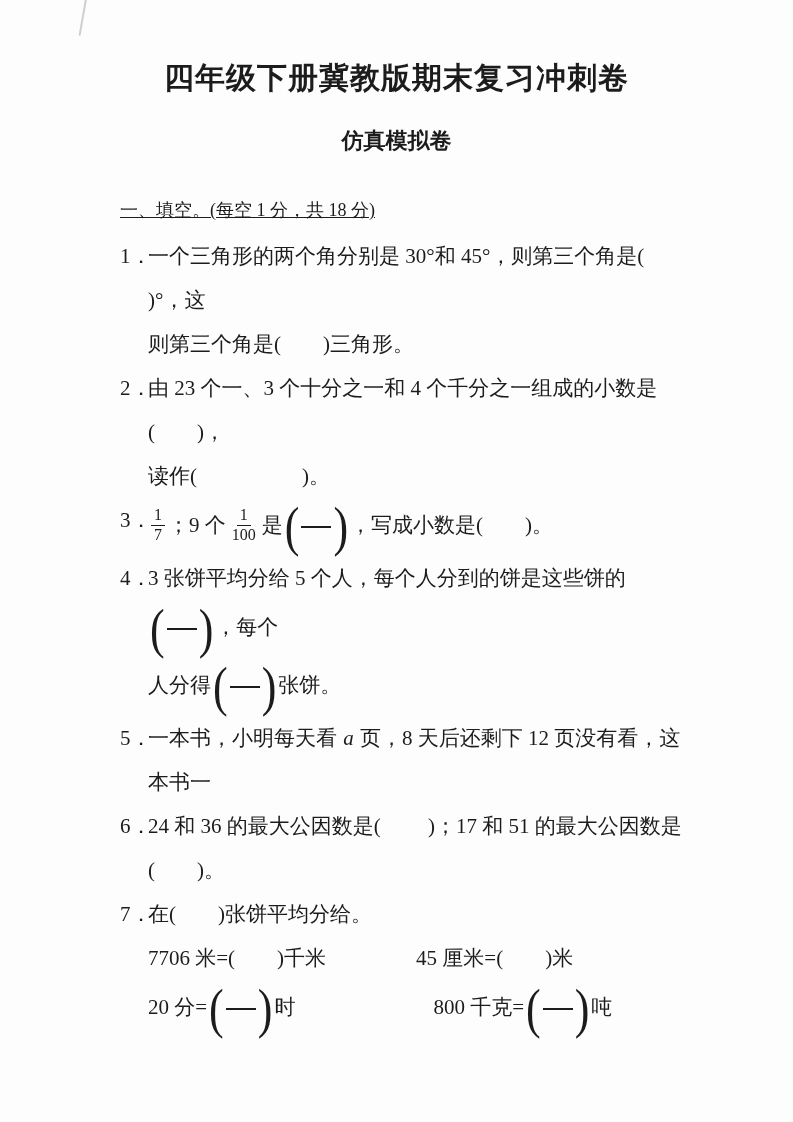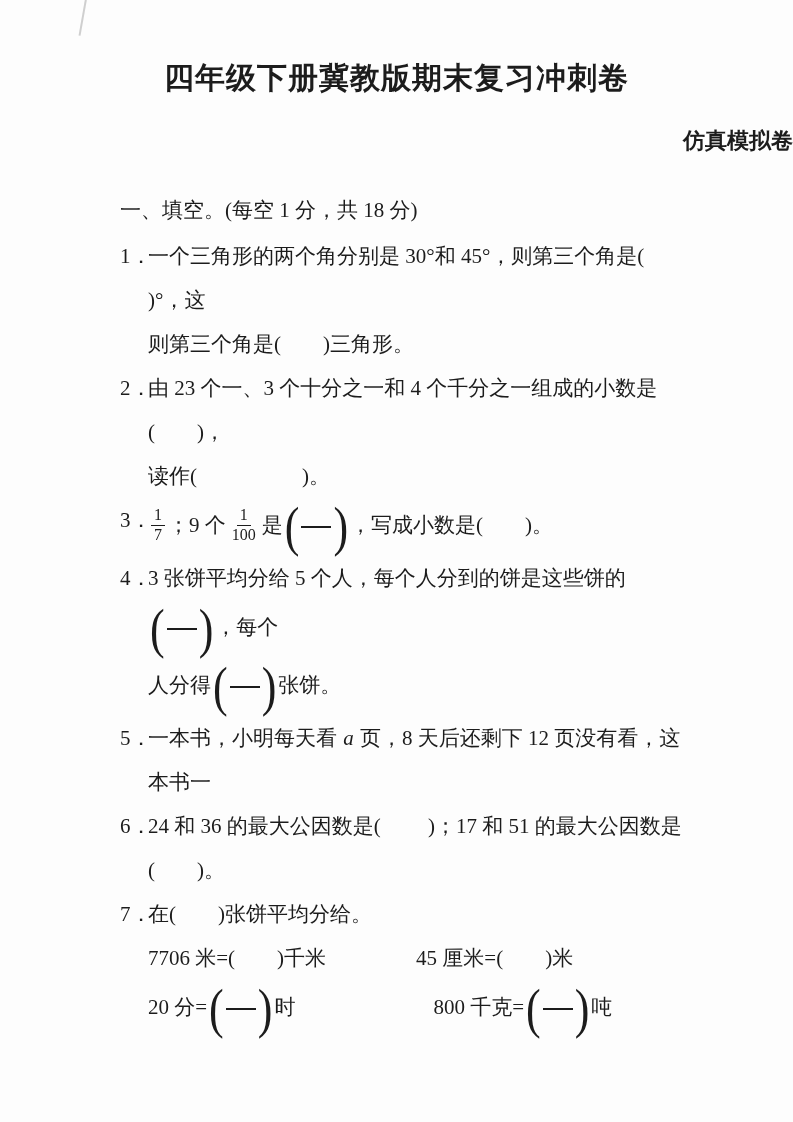--- a/index.html
+++ b/index.html
@@ -18,27 +18,27 @@
   }
   h1.title{
     margin:0;padding-top:60px;
     text-align:center;
     font-family:"Liberation Sans","DejaVu Sans",sans-serif;
     font-weight:bold;font-size:30px;line-height:36px;
     letter-spacing:1px;
   }
   h2.subtitle{
     margin:0;padding-top:32px;
-    text-align:right;
+    text-align:center;
     font-family:"Liberation Sans","DejaVu Sans",sans-serif;
     font-weight:bold;font-size:22px;line-height:26px;
   }
   .section-heading{
     margin:34px 8px 0 120px;
-    font-size:21px;line-height:44px;
+    font-size:18px;line-height:44px;text-decoration:underline;
   }
   #questions{margin:2px 110px 0 120px;}
   .question{position:relative;padding-left:28px;font-size:21px;}
   .qnum{position:absolute;left:0;top:0;line-height:44px;}
   .qline{line-height:44px;min-height:44px;}
   .seg{white-space:pre-wrap;}
   .var{font-style:italic;padding:0 1px;}
   .gap{display:inline-block;}
   
   .frac{

